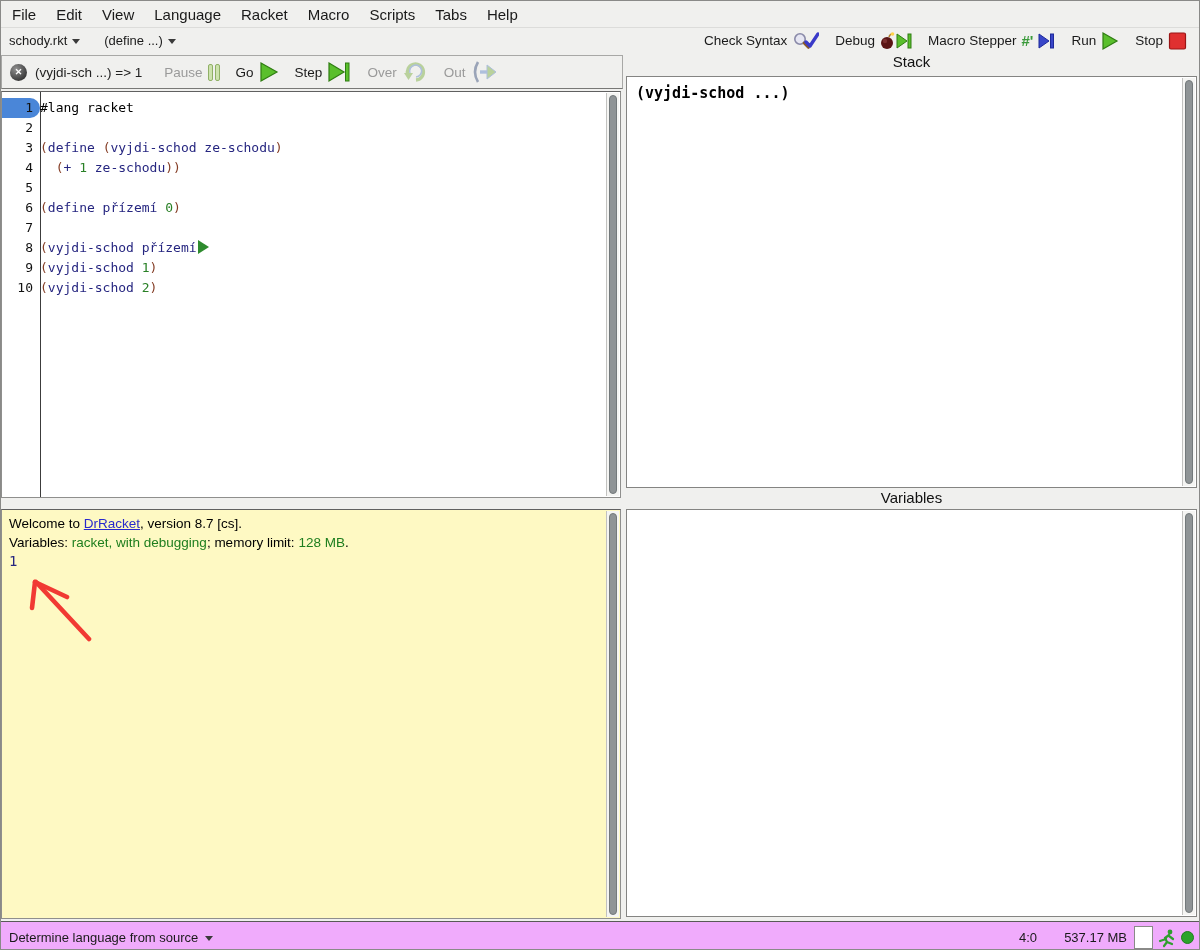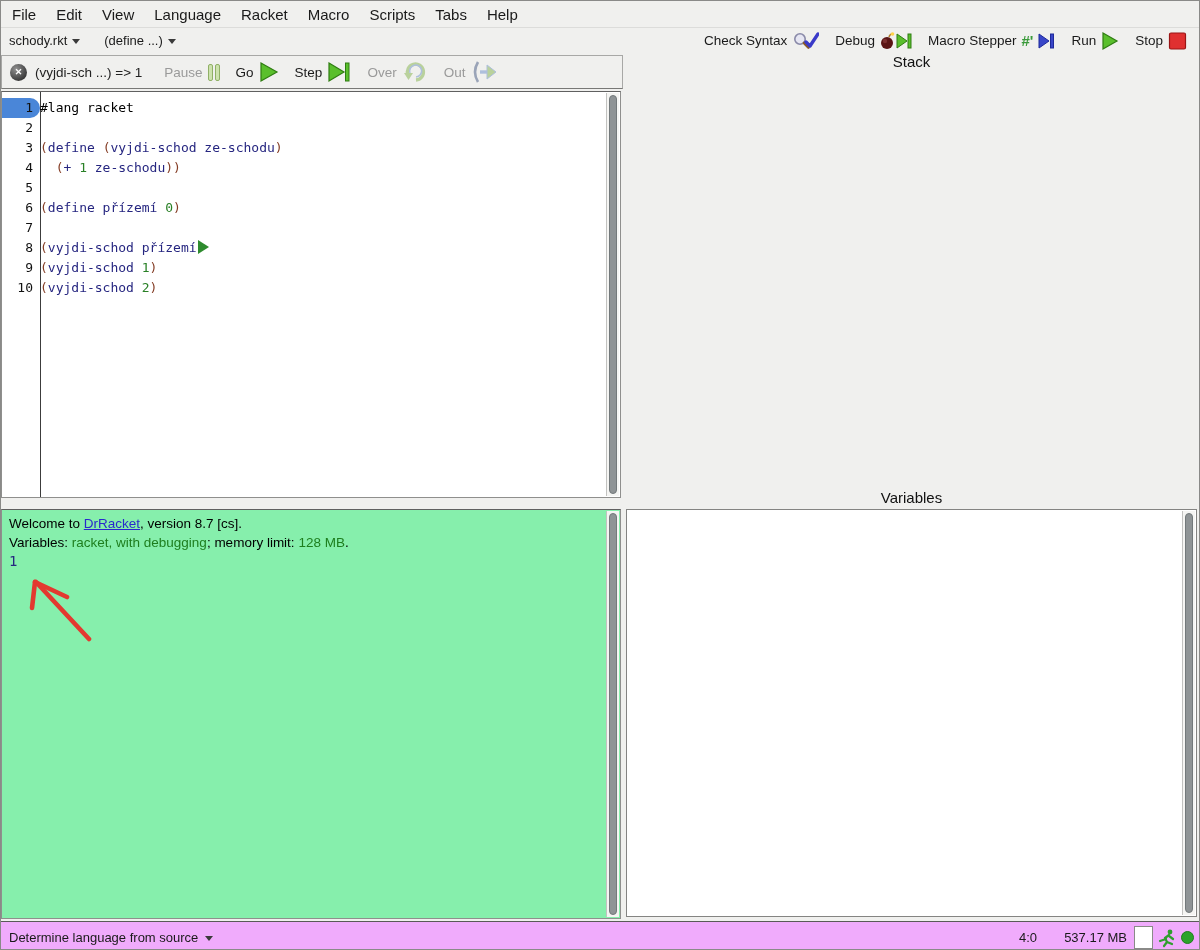--- a/index.html
+++ b/index.html
@@ -56,21 +56,21 @@
   .debug-marker { display:inline-block; width:0; height:0; margin-left:1px;
     border-top:7px solid transparent; border-bottom:7px solid transparent;
     border-left:11px solid #2e8b2e; vertical-align:-2px; }
   
   .vscroll { position:absolute; top:1px; bottom:1px; right:1px; width:13px;
     background:#f5f5f3; border-left:1px solid #c2c2c0; }
   .vthumb { position:absolute; left:2px; right:2px; top:2px; bottom:2px;
     background:#8f9496; border:1px solid #73797b; border-radius:6px; }
   
   .repl { position:absolute; left:0; top:456px; width:620px; height:410px;
-    background:#86efac; border:1px solid #8f8f8d; border-top:1px solid #606060; }
+    background:#fef9c3; border:1px solid #8f8f8d; border-top:1px solid #606060; }
   .repl-lines { padding:4px 0 0 7px; font-size:13.5px; line-height:19px; }
   .seg-link { color:var(--link_blue); text-decoration:underline; cursor:pointer; }
   .seg-green { color:var(--repl_green); }
   .seg-value { color:var(--value_blue); font-family:"DejaVu Sans Mono", monospace; font-size:14px; }
   .arrow-overlay { position:absolute; left:0; top:0; pointer-events:none; }
   
   .right-col { position:absolute; left:625px; right:0; top:52px; bottom:32px; }
   .panel-title { position:absolute; left:0; right:2px; height:21px; text-align:center;
     font-size:15px; color:#111; }
   .stack-box { position:absolute; left:0; right:2px; top:23px; height:412px;
@@ -237,20 +237,26 @@
         </g>
       </svg>
       <div class="vscroll">
         <div class="vthumb"></div>
       </div>
     </div>
   </div>
 
   <div class="right-col">
     <div class="panel-title" style="top:0;">Stack</div>
+    <div class="stack-box">
+      <div class="stack-content">(vyjdi-schod ...)</div>
+      <div class="vscroll">
+        <div class="vthumb"></div>
+      </div>
+    </div>
     <div class="panel-title vars-title">Variables</div>
     <div class="vars-box">
       <div class="vscroll">
         <div class="vthumb"></div>
       </div>
     </div>
   </div>
 
   <div class="statusbar">
     <div class="lang-select">

